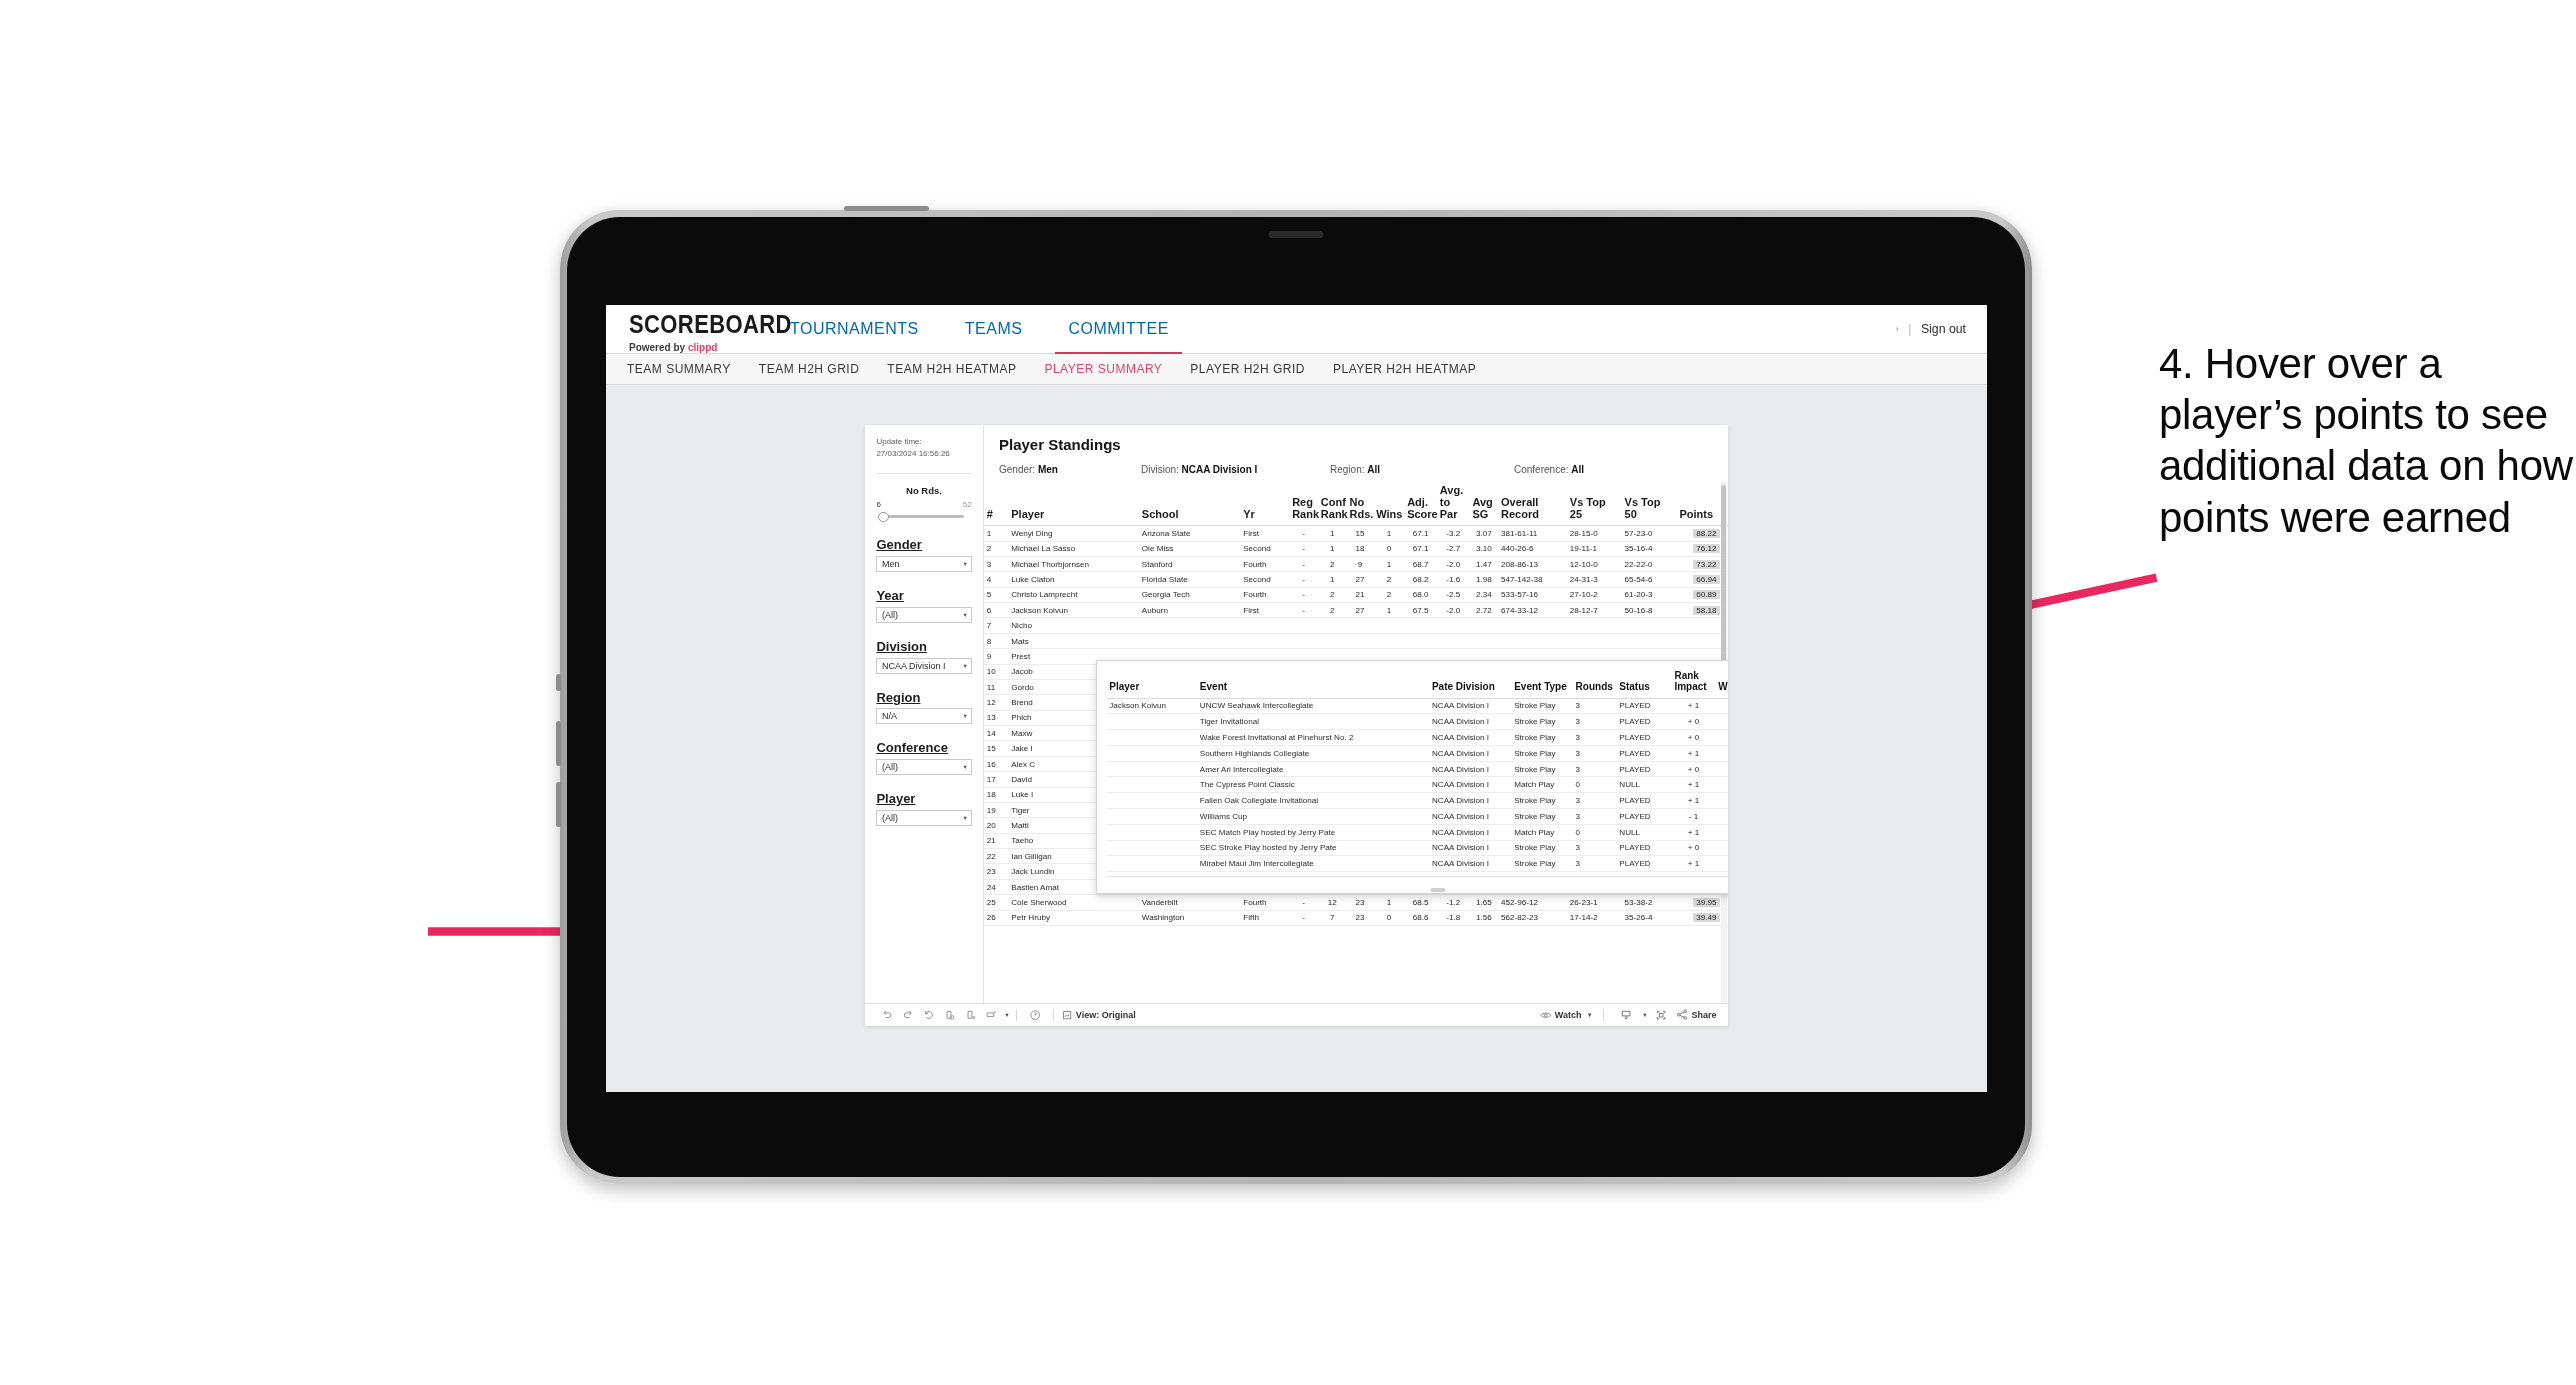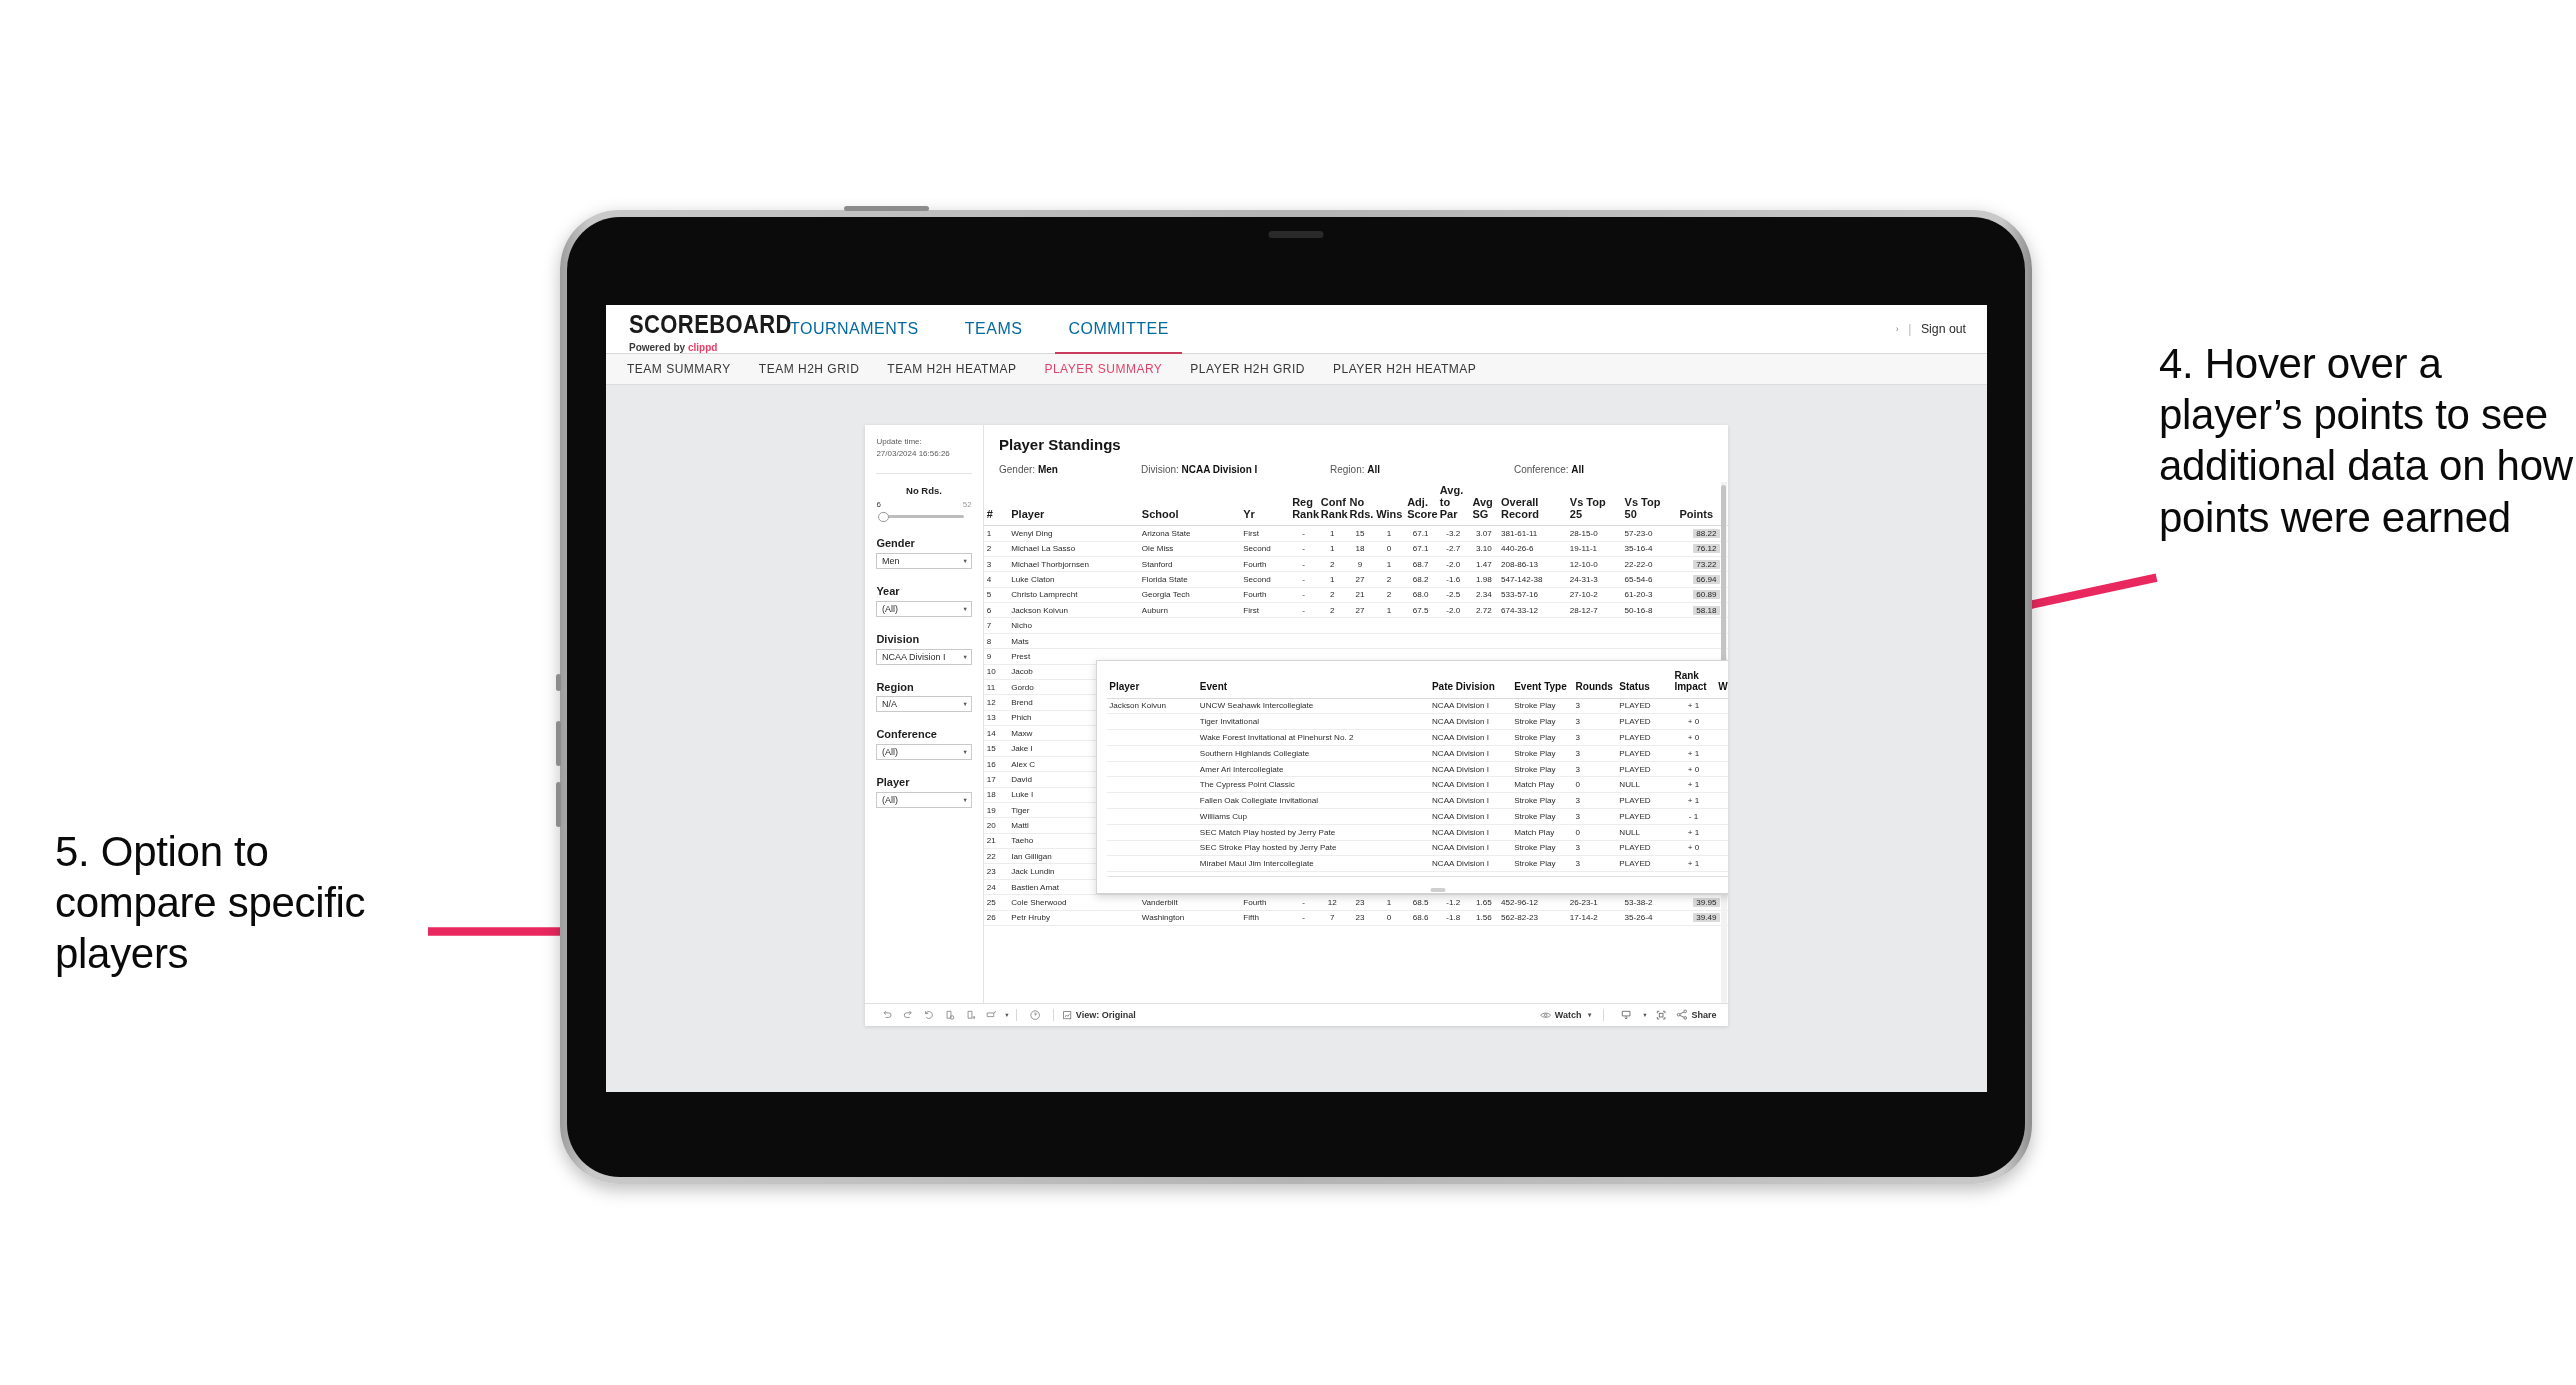--- a/index.html
+++ b/index.html
@@ -126,21 +126,21 @@
   .f-slider-vals { display:flex; justify-content: space-between; font-size: 8px; }
   .f-slider-vals .lo { color:#3a3a3a; }
   .f-slider-vals .hi { color:#9a9a9a; }
   .f-track { position: relative; height: 9.5px; margin-top: 2.8px; }
   .f-track .bar { position:absolute; left: 5.7px; right: 7.6px; top: 3.8px; height: 2.8px; background:#bdbdbd; border-radius:1.9px;}
   .f-track .knob {
     position:absolute; left: 1.9px; top: 0px; width: 10.4px; height: 10.4px;
     border:1.3px solid #9b9b9b; border-radius: 50%; background:#fff;
   }
   .fgroup { margin-top: 16px; }
-  .flabel { font-size: 11px; font-weight: 700; color: #1e1e1e; margin-bottom: 3.8px; }
+  .flabel { font-size: 13px; font-weight: 700; color: #1e1e1e; margin-bottom: 3.8px; text-decoration: underline; }
   .fselect {
     height: 16px; border: 0.9px solid #c9c9c9; background: #fff;
     display: flex; align-items: center; justify-content: space-between;
     padding: 0 3.8px 0 4.7px; font-size: 9px; color: #2c2c2c; cursor: pointer;
   }
   .fselect .caret { font-size: 6.6px; color: #575757; }
 
   
   #viz-main { flex: 1; display: flex; flex-direction: column; min-width: 0; position: relative; }
   #viz-head { padding: 11.4px 15px 7.6px 15px; }
@@ -243,21 +243,20 @@
   .tb-caret { font-size: 6.6px; color: #555; margin-left: 2.8px; }
   svg.ic { display:block; }
 </style>
 </head>
 <body>
 
 <div id="stage">
 
   <div class="annot" id="annot-right">4. Hover over a player’s points to see additional data on how points were earned</div>
 
-  <div class="annot" id="annot-left">5. Option to compare specific players</div>
 
   <svg class="arrow-svg" style="left:1712px; top:568px;" width="454" height="114" viewBox="0 0 480 120">
     <line x1="470" y1="10" x2="70" y2="96" stroke="#e8285e" stroke-width="9"></line>
     <polygon points="28,108 92,72 82,100" fill="#e8285e"></polygon>
     <polygon points="28,108 92,72 74,58" fill="#e8285e"></polygon>
   </svg>
 
   <svg class="arrow-svg" style="left:428px; top:903px;" width="426" height="57" viewBox="0 0 450 60">
     <line x1="0" y1="30" x2="370" y2="30" stroke="#e8285e" stroke-width="9"></line>
     <polygon points="420,30 360,8 360,52" fill="#e8285e"></polygon>

